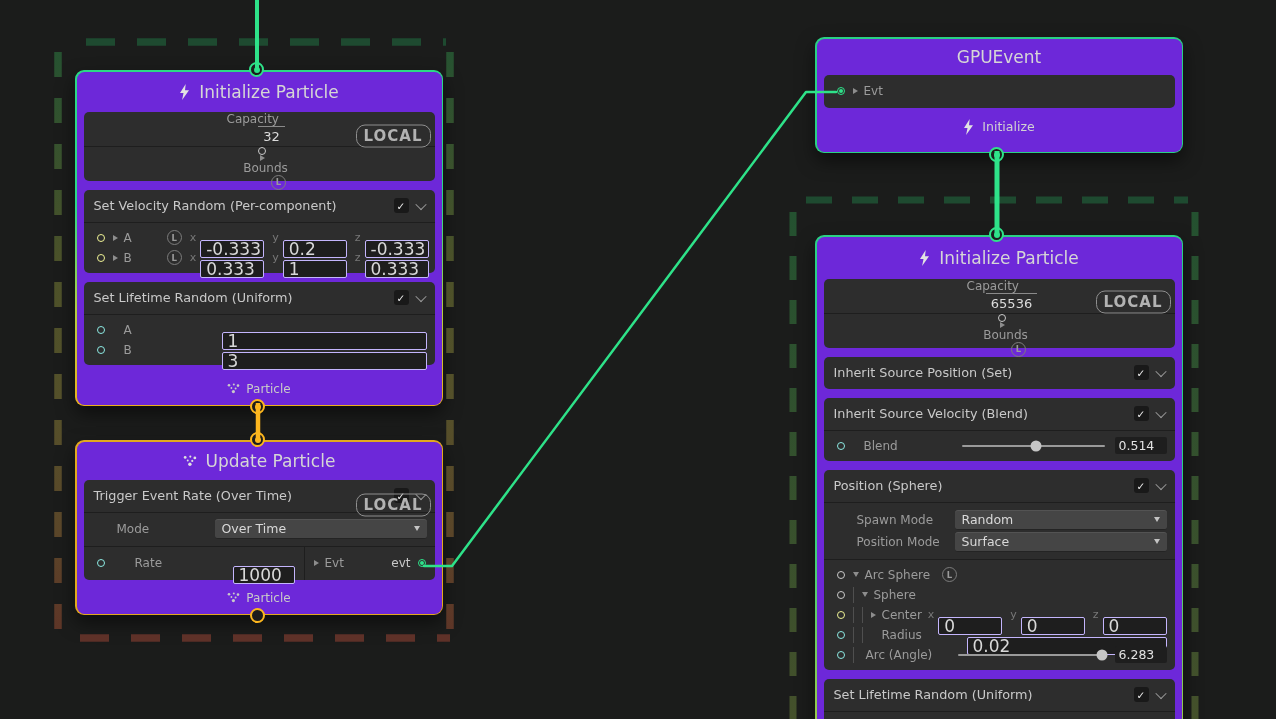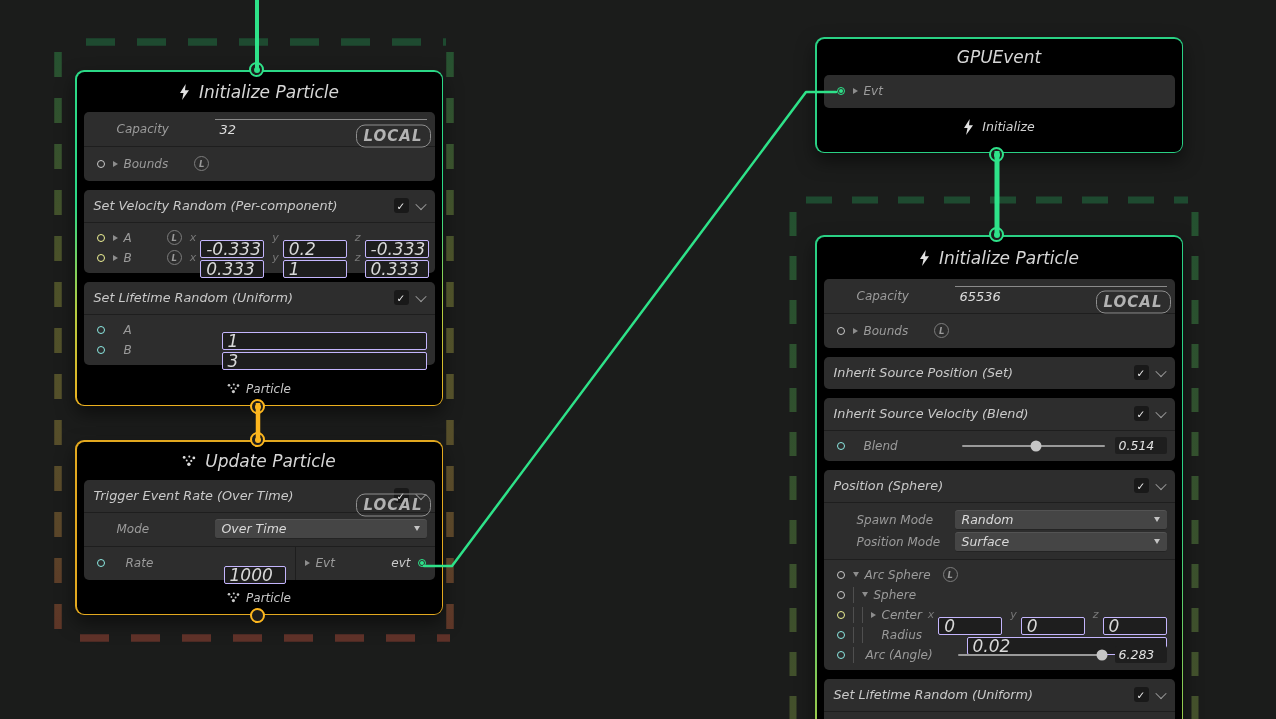--- a/index.html
+++ b/index.html
@@ -2,28 +2,28 @@
 <html><head>
 <meta charset="utf-8">
 <style>
   html,body{margin:0;padding:0;background:#161616;}
   .canvas{position:relative;width:1276px;height:719px;background:#1b1c1b;overflow:hidden;
           font-family:"DejaVu Sans","Liberation Sans",sans-serif;}
   svg.wires{position:absolute;left:0;top:0;z-index:2;pointer-events:none;}
 
   
   .nodew{position:absolute;border-radius:9px;padding:1.5px;z-index:1;box-shadow:0 8px 18px rgba(0,0,0,.5);}
-  .node{position:relative;background:#000000;border-radius:7.5px;width:100%;height:100%;box-sizing:border-box;font-style:italic;}
+  .node{position:relative;background:#6d28d9;border-radius:7.5px;width:100%;height:100%;box-sizing:border-box;}
   .ntitle{height:40px;display:flex;align-items:center;justify-content:center;gap:9px;
           color:#d6d6d6;font-size:17px;position:relative;}
   .badge{position:absolute;right:11px;top:50%;transform:translateY(-50%);border:1.4px solid #8f8f8f;
          border-radius:9px;color:#b2b2b2;font-size:15px;font-weight:bold;letter-spacing:1px;padding:1.5px 7px;margin-top:44px;}
   .panel{background:#2d2d2d;border-radius:5px;margin:0 7px 9px;}
   .row{display:flex;align-items:center;box-sizing:border-box;}
-  .h34{height:34px;}  .h33{height:33px;}  .h22{height:22px;}  .h20{height:20px;}
+  .h34{height:34px;flex-direction:column;}  .h33{height:33px;}  .h22{height:22px;}  .h20{height:20px;}
   .sep{height:1px;background:#1e1e1e;}
   .vline{width:1px;align-self:stretch;background:#1e1e1e;}
   .lbl{color:#9b9b9b;font-size:12px;white-space:nowrap;}
   .pl33{padding-left:33px;} .pl13{padding-left:13px;}
   .w98{width:98px;flex:none;}
   .cfield{flex:1;margin-right:8px;border-top:1px solid #8a8a8a;padding:2px 5px 0;color:#dcdcdc;font-size:13px;height:17px;}
   .nfield{background:#1e1e1e;border:1px solid #c4b5fd;border-radius:2px;color:#d8d8d8;font-size:17px;
           padding:0 5px;height:16px;line-height:16px;box-sizing:content-box;white-space:nowrap;overflow:hidden;margin-top:23px;}
   .wide{flex:1;margin-right:8px;}
   .axis{color:#787878;font-size:11px;margin:0 4px 0 8px;}
@@ -225,21 +225,21 @@
         <div class="row h33 pl33">
           <span class="lbl w98">Mode</span>
           <span class="dd wide">
             <span>Over Time</span>
             <span class="tri-d"></span>
           </span>
         </div>
         <div class="sep"></div>
         <div class="row h33 pl13">
           <span class="port p-cyan"></span>
-          <span class="lbl" style="width:98px;margin-left:13px;">Rate</span>
+          <span class="lbl" style="width:98px;margin-left:22px;">Rate</span>
           <span class="nfield" style="width:50px;">1000</span>
           <span class="vline" style="margin:0 0 0 9px;"></span>
           <span class="tri-r" style="margin-left:9px;"></span>
           <span class="lbl">Evt</span>
           <span class="evt-out">evt</span>
           <span class="port p-green p-dot" style="margin-right:9px;"></span>
         </div>
       </div>
       <div class="nfooter">
         <svg width="13" height="11" viewBox="0 0 13 11">

